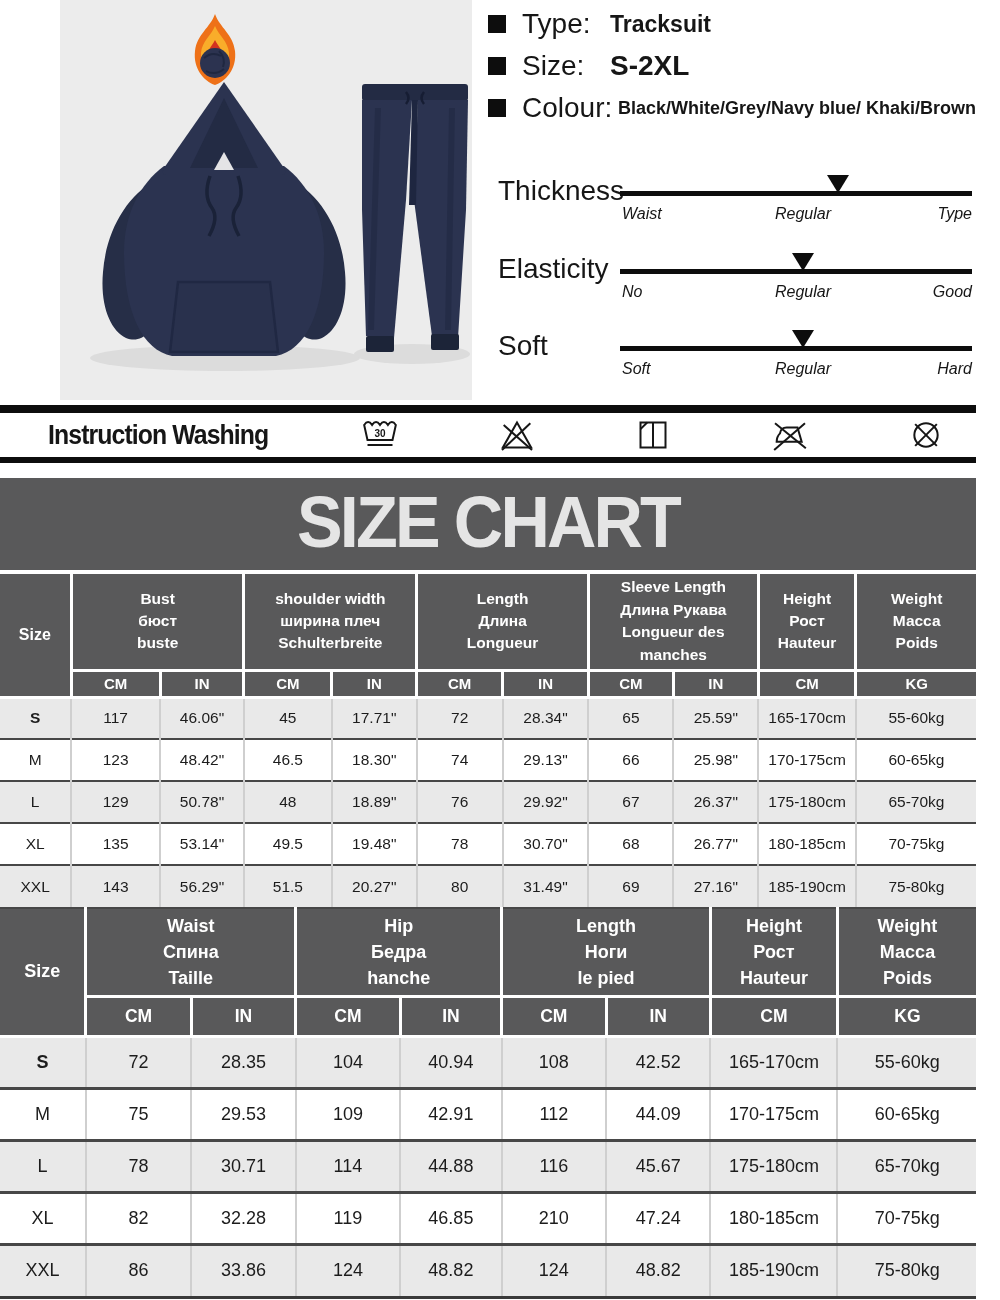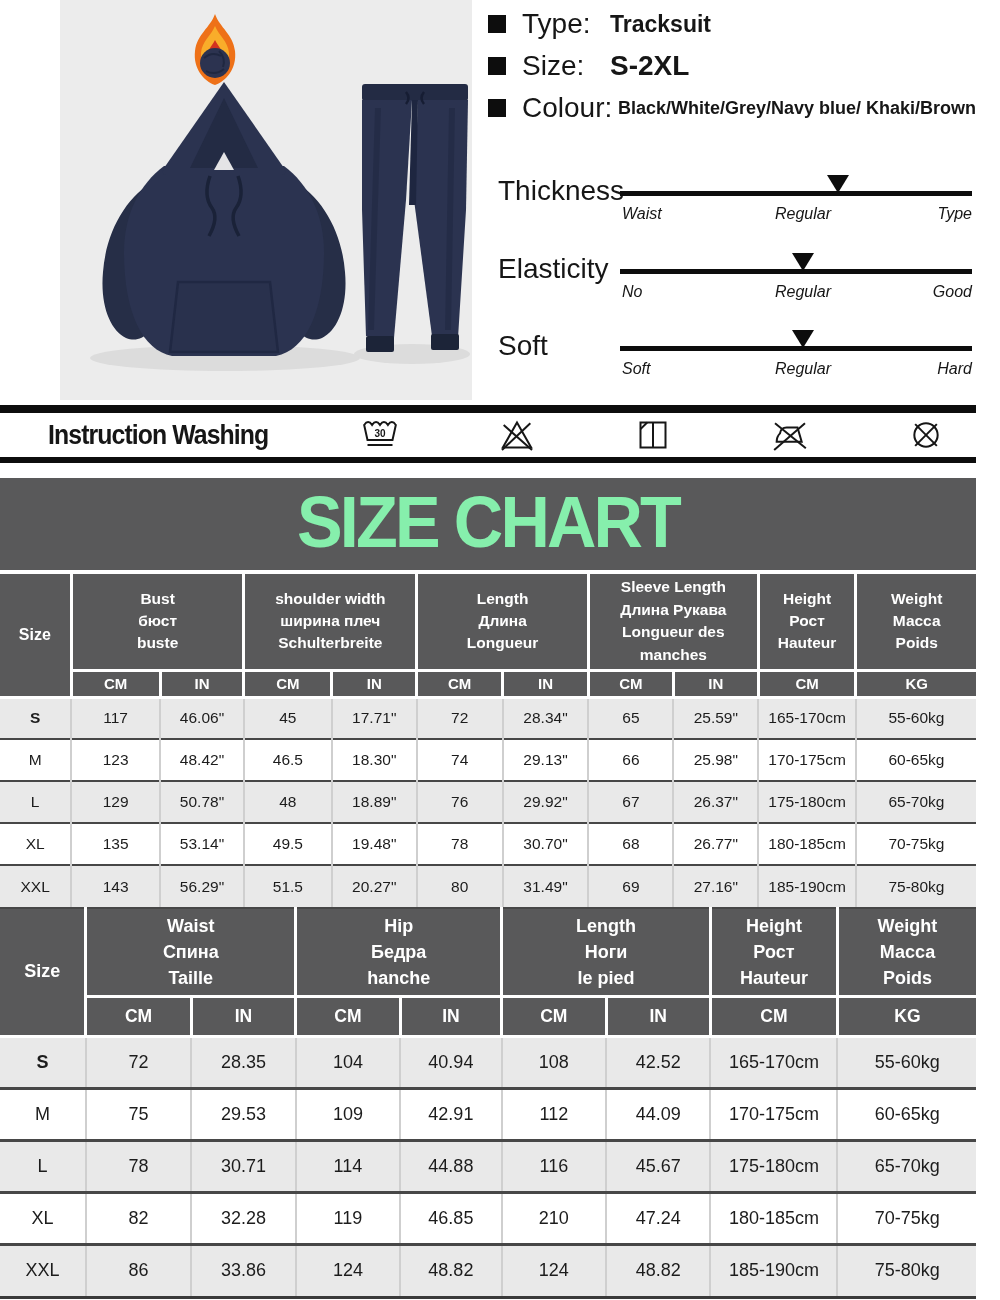--- a/index.html
+++ b/index.html
@@ -34,21 +34,21 @@
   .washbar { position:relative; height:58px; border-top:8px solid #0d0d0d; border-bottom:6px solid #0d0d0d;
              display:flex; align-items:center; background:#fff; }
   .wash-label { font-size:27px; font-weight:bold; letter-spacing:-1px; margin-left:48px; width:300px;
                 transform:scaleX(.92); transform-origin:left center; white-space:nowrap; }
   .wash-icons { flex:1; display:flex; justify-content:space-between; padding:0 28px 0 10px; }
   .wash-icons .wicon { width:44px; height:42px; display:flex; align-items:center; justify-content:center; }
   .wicon svg { width:42px; height:40px; stroke:#161616; fill:none; stroke-width:2.4; }
 
   
   .gap15 { height:15px; }
-  .chart-title { height:92px; background:#59595a; color:#86efac; text-align:center;
+  .chart-title { height:92px; background:#59595a; color:#e5e5e5; text-align:center;
                  font-size:72px; font-weight:bold; letter-spacing:-3px; line-height:88px;
                  margin-bottom:4px; transform-origin:center; }
   .chart-title span { display:inline-block; transform:scaleX(.95); }
 
   
   table { border-collapse:collapse; width:100%; table-layout:fixed; }
   thead th { background:#59595a; color:#fff; font-weight:bold; text-align:center; vertical-align:middle;
              border:3px solid #fff; }
   thead tr:first-child th { border-top:none; }
   thead th:first-child { border-left:none; }

